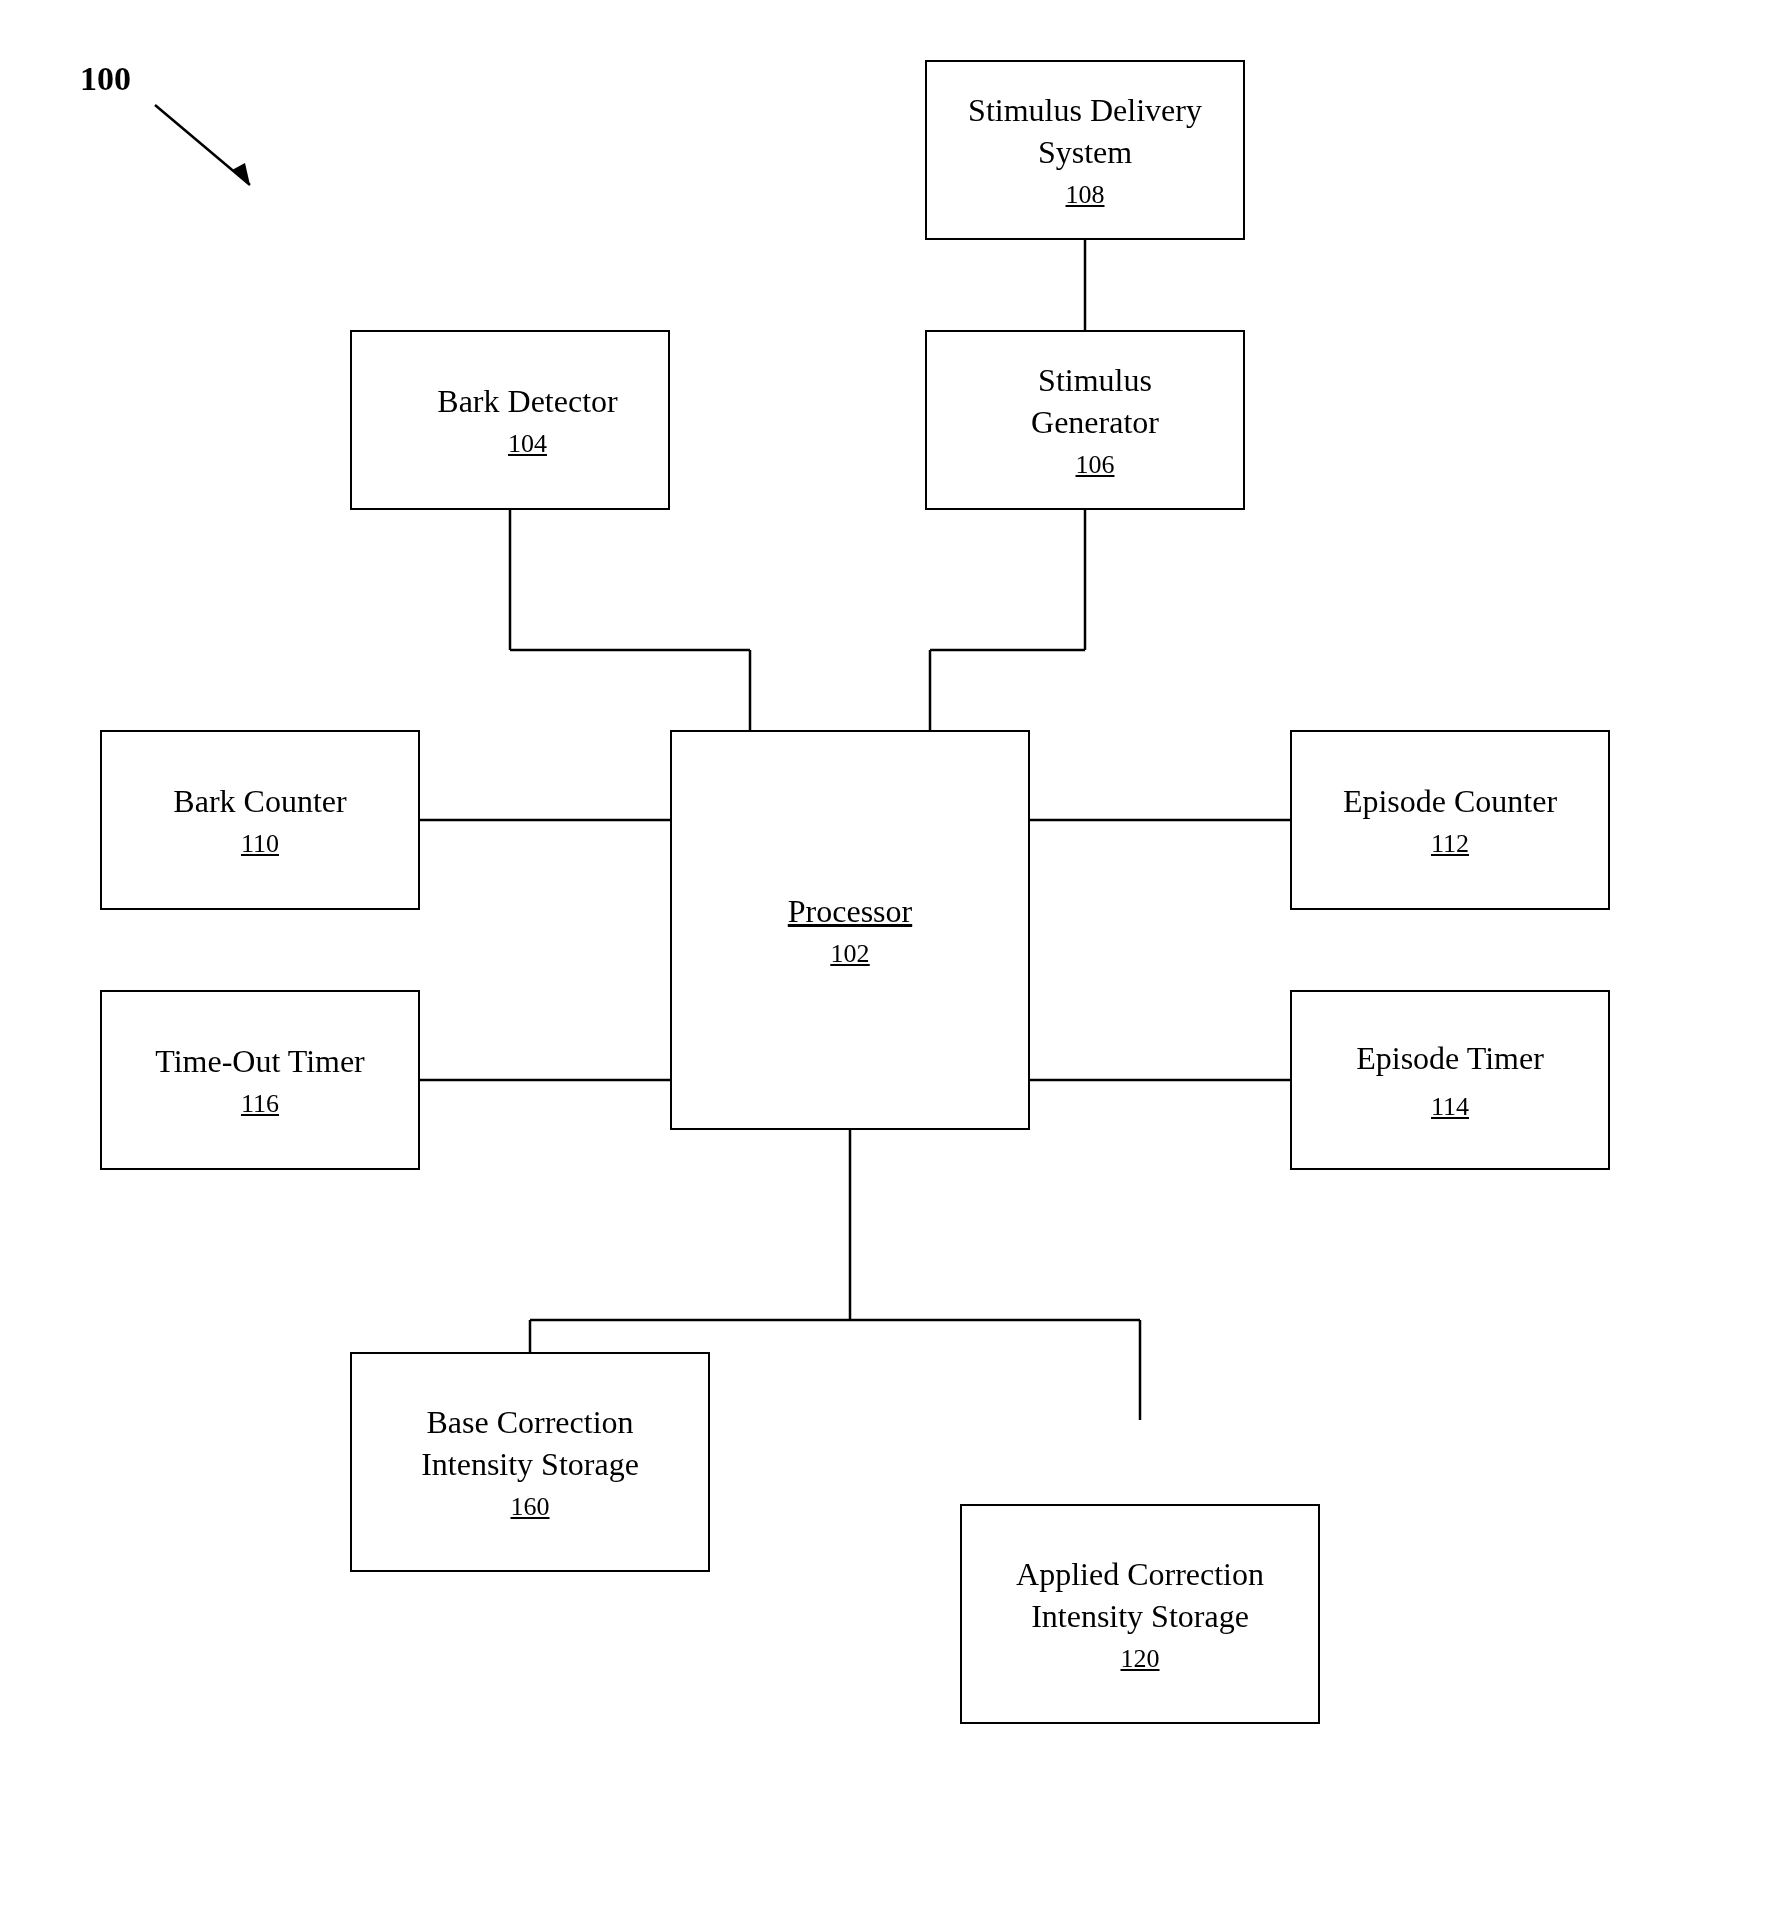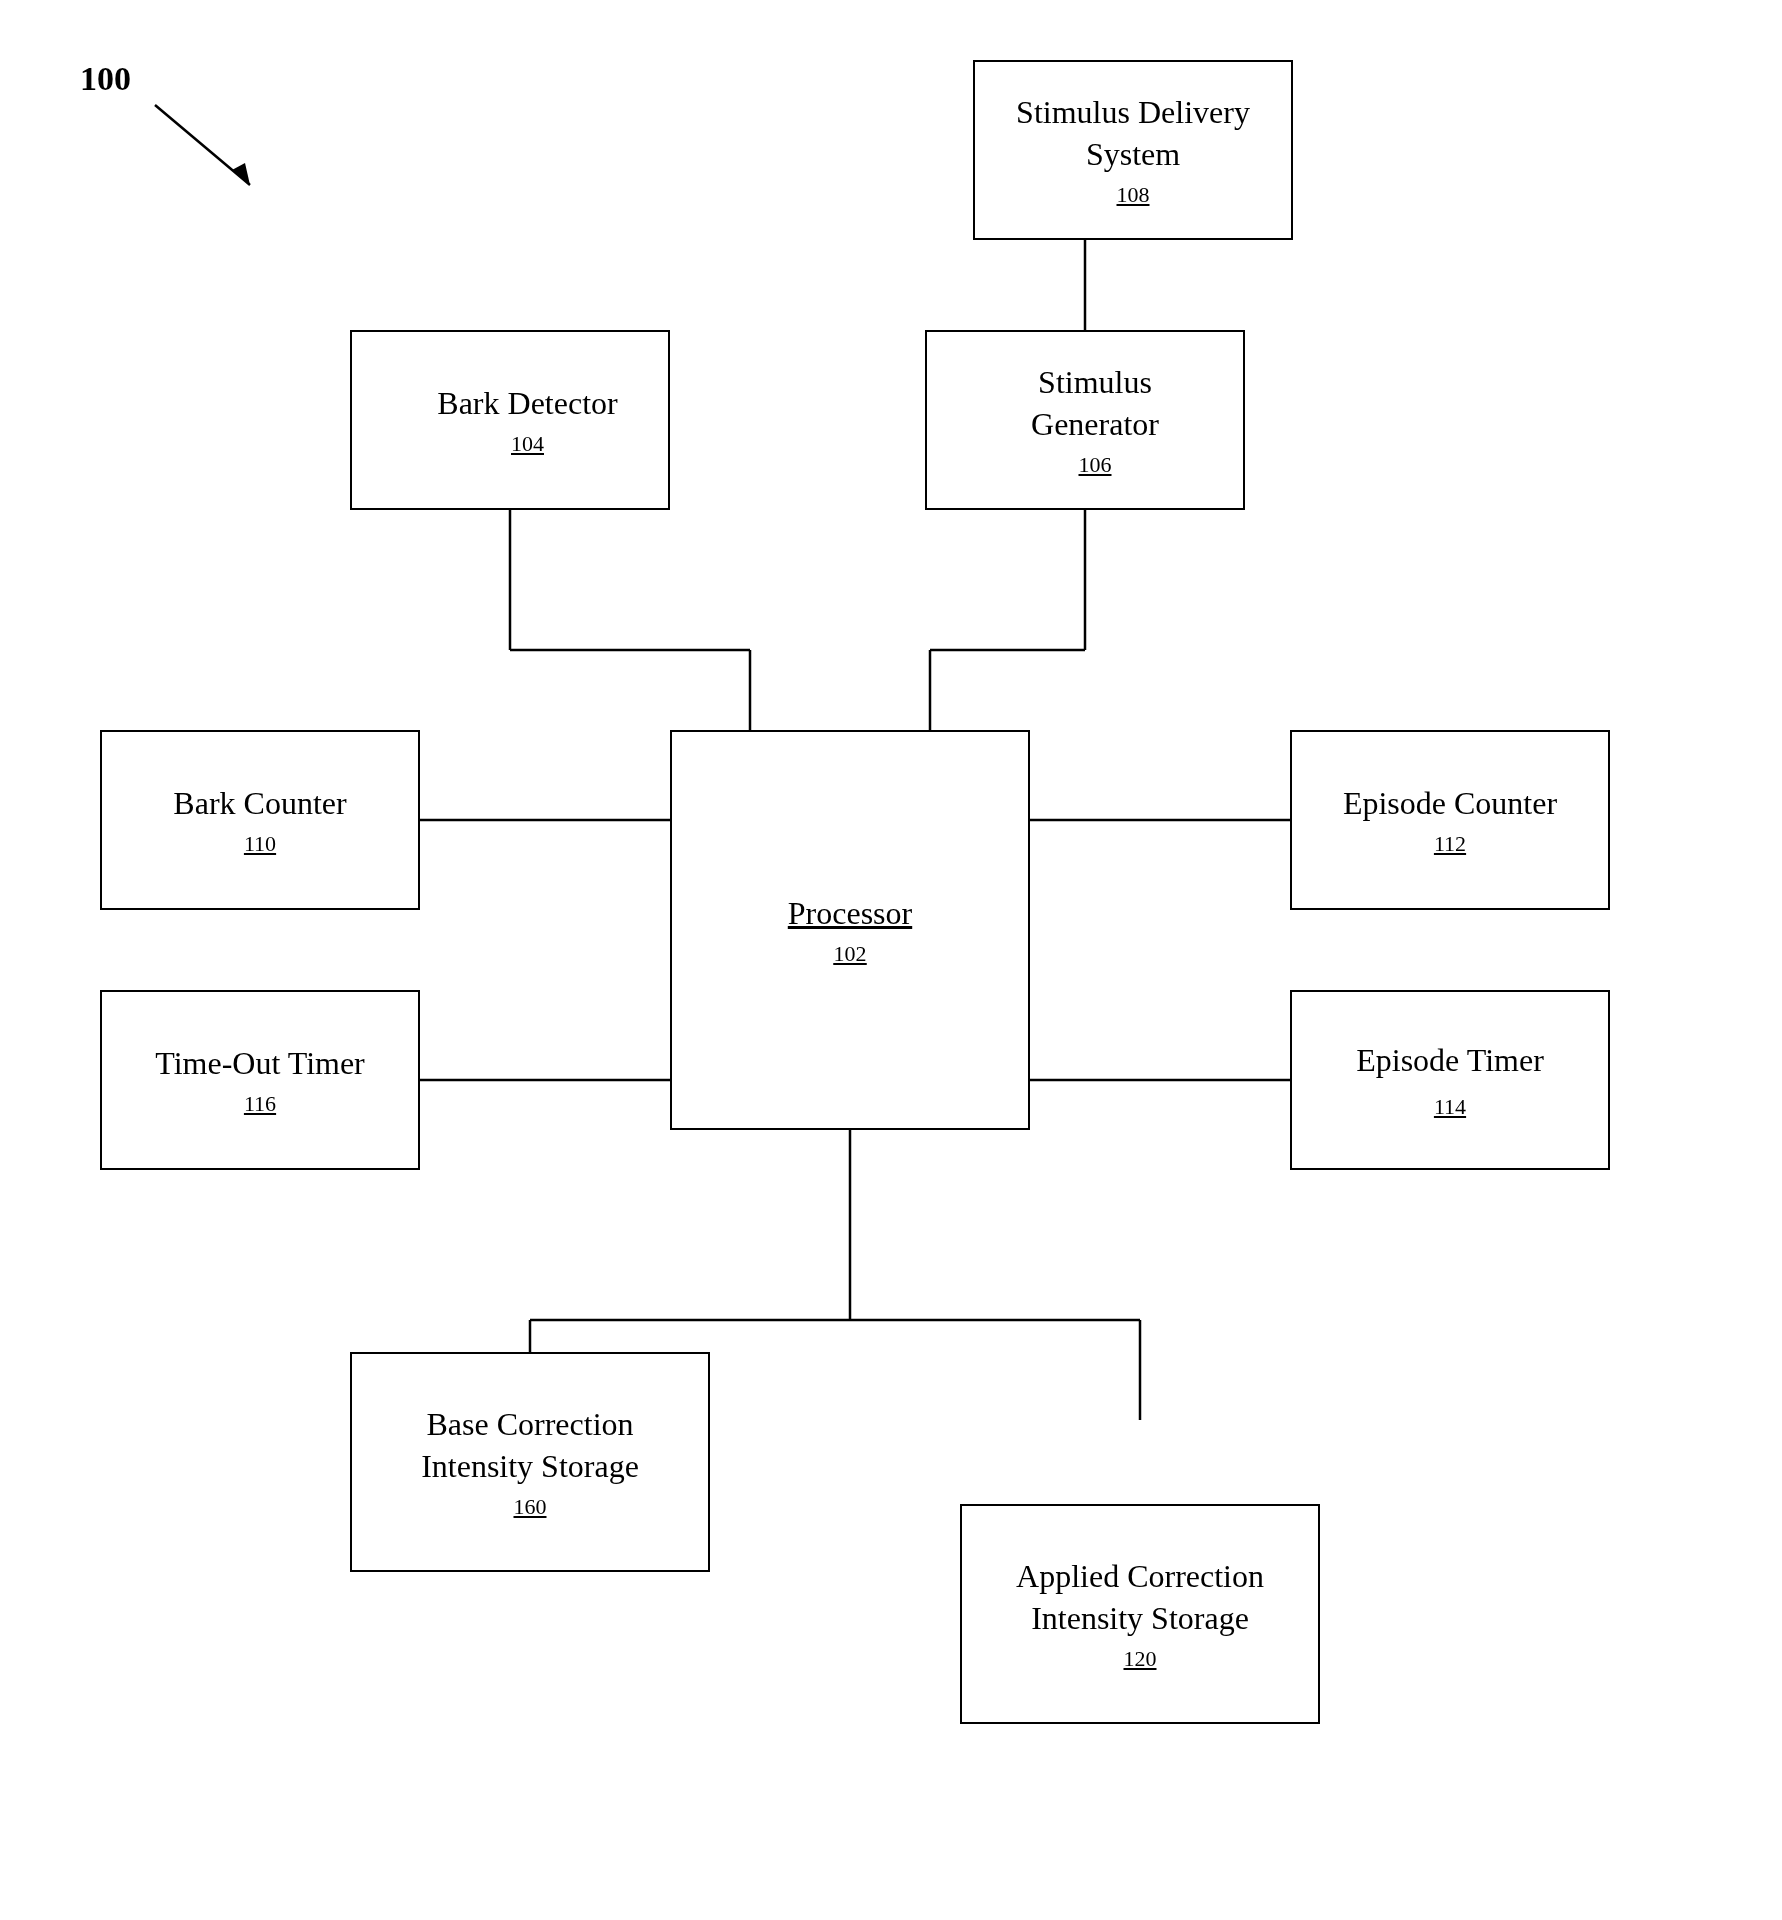--- a/index.html
+++ b/index.html
@@ -30,21 +30,21 @@
       text-align: center;
     }
 
     .box-label {
       font-size: 32px;
       font-weight: normal;
       line-height: 1.3;
     }
 
     .box-number {
-      font-size: 22px;
+      font-size: 26px;
       text-decoration: underline;
       margin-top: 6px;
     }
 
     .ref-label {
       position: absolute;
       font-size: 34px;
       font-weight: bold;
     }
 
@@ -94,21 +94,21 @@
     <line x1="1290" y1="1080" x2="1030" y2="1080"></line>
 
     <line x1="850" y1="1130" x2="850" y2="1320"></line>
 
     <line x1="530" y1="1320" x2="1140" y2="1320"></line>
     <line x1="530" y1="1320" x2="530" y2="1420"></line>
 
     <line x1="1140" y1="1320" x2="1140" y2="1420"></line>
   </svg>
 
-  <div class="box" style="left:925px; top:60px; width:320px; height:180px;margin-left:48px;">
+  <div class="box" style="left:925px; top:60px; width:320px; height:180px;">
     <span class="box-label">Stimulus Delivery<br>System</span>
     <span class="box-number">108</span>
   </div>
 
   <div class="box" style="left:925px; top:330px; width:320px; height:180px;padding-left:20px;">
     <span class="box-label">Stimulus<br>Generator</span>
     <span class="box-number">106</span>
   </div>
 
   <div class="box" style="left:350px; top:330px; width:320px; height:180px;padding-left:35px;">

